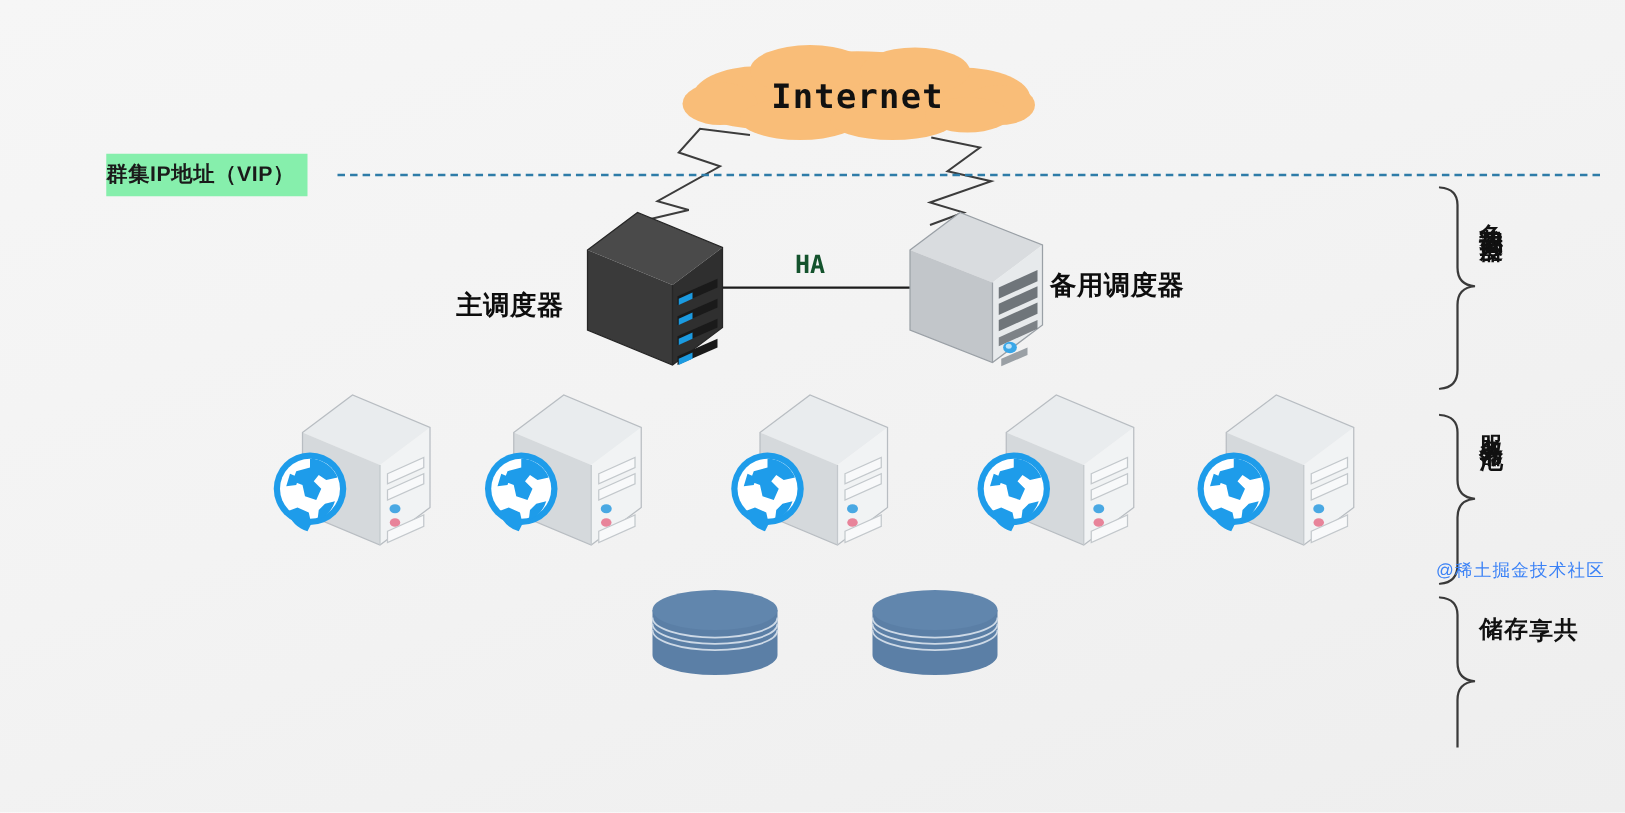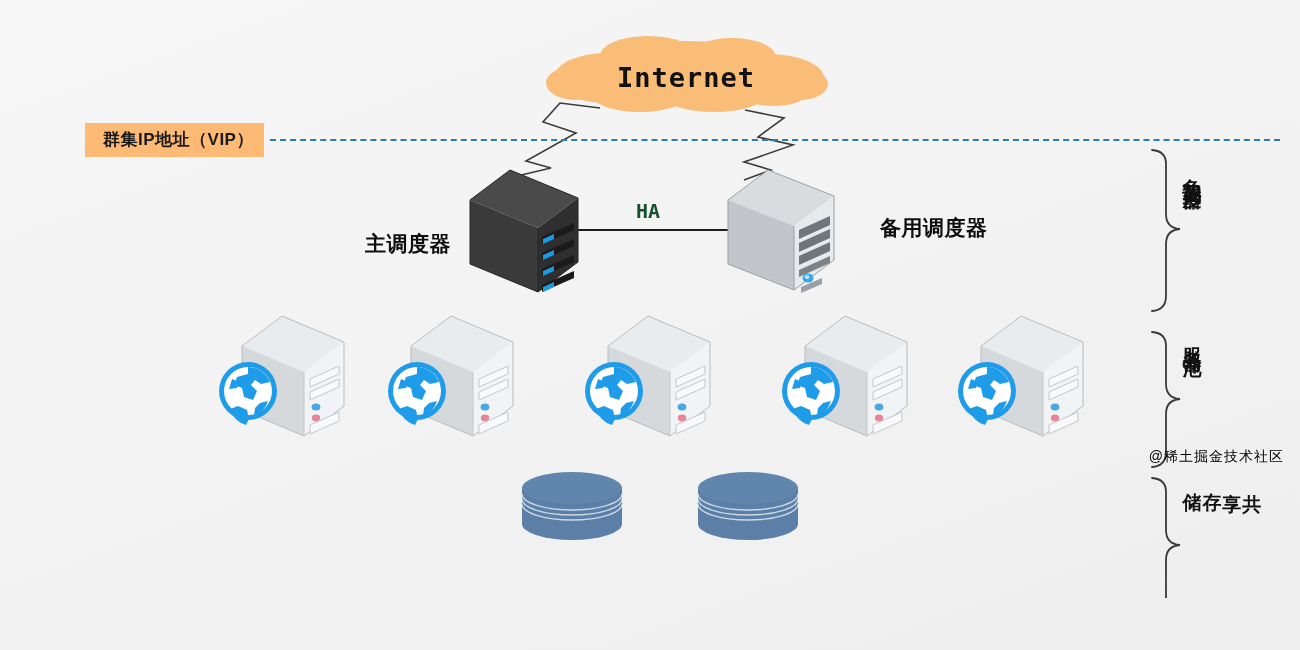--- a/index.html
+++ b/index.html
@@ -20,54 +20,54 @@
     font-size:27px;font-weight:700;color:#111;letter-spacing:1px;
   }
 
   
   #vip-line{
     left:270px;top:139px;width:1010px;height:0;
     border-top:2.5px dashed #2e7ca8;
   }
   #vip-label{
     left:85px;top:123px;
-    background:#fdba74;color:#1a1a1a;
+    background:#86efac;color:#1a1a1a;
     font-size:17px;font-weight:700;
-    padding:5px 10px 6px 18px;
+    padding:5px 10px 6px 0;
     letter-spacing:.5px;white-space:nowrap;
     font-family:"Liberation Sans","DejaVu Sans",sans-serif;
   }
 
   
   .dev-label{
     font-size:21px;font-weight:700;color:#0d0d0d;white-space:nowrap;
     letter-spacing:.5px;
   }
   #label-master{left:365px;top:214px;margin-top:16px;}
-  #label-backup{left:880px;top:214px;font-family:Liberation Mono, monospace;}
+  #label-backup{left:840px;top:214px;font-family:Liberation Mono, monospace;}
   #label-ha{left:636px;top:199px;font-size:20px;font-weight:700;color:#14532d;
             font-family:"DejaVu Sans Mono","Liberation Mono",monospace;}
   #label-nas{left:588px;top:553px;font-size:20px;}
 
   
   .brace-label{
     position:absolute;
     writing-mode:vertical-rl;text-orientation:upright;
     font-size:19px;font-weight:700;color:#111;
     letter-spacing:3px;line-height:1.05;
     font-family:"Liberation Sans","DejaVu Sans",sans-serif;
   }
   #brace-label-0{left:1182px;top:164px;}
   #brace-label-1{left:1182px;top:333px;}
   #brace-label-2{left:1182px;top:478px;}
 
   
   #watermark{
     right:16px;bottom:12px;
-    font-size:14px;color:#000000;letter-spacing:1px;white-space:nowrap;
+    font-size:14px;color:#3b82f6;letter-spacing:1px;white-space:nowrap;
   }
 </style>
 </head>
 <body>
 
 <div id="stage">
 
   <svg class="abs" style="left:0;top:0;" width="1300" height="650">
 
     <polyline points="600,108 560,103 543,122 576,133 526,161 551,168 517,176" fill="none" stroke="#3c3c3c" stroke-width="1.6"></polyline>

